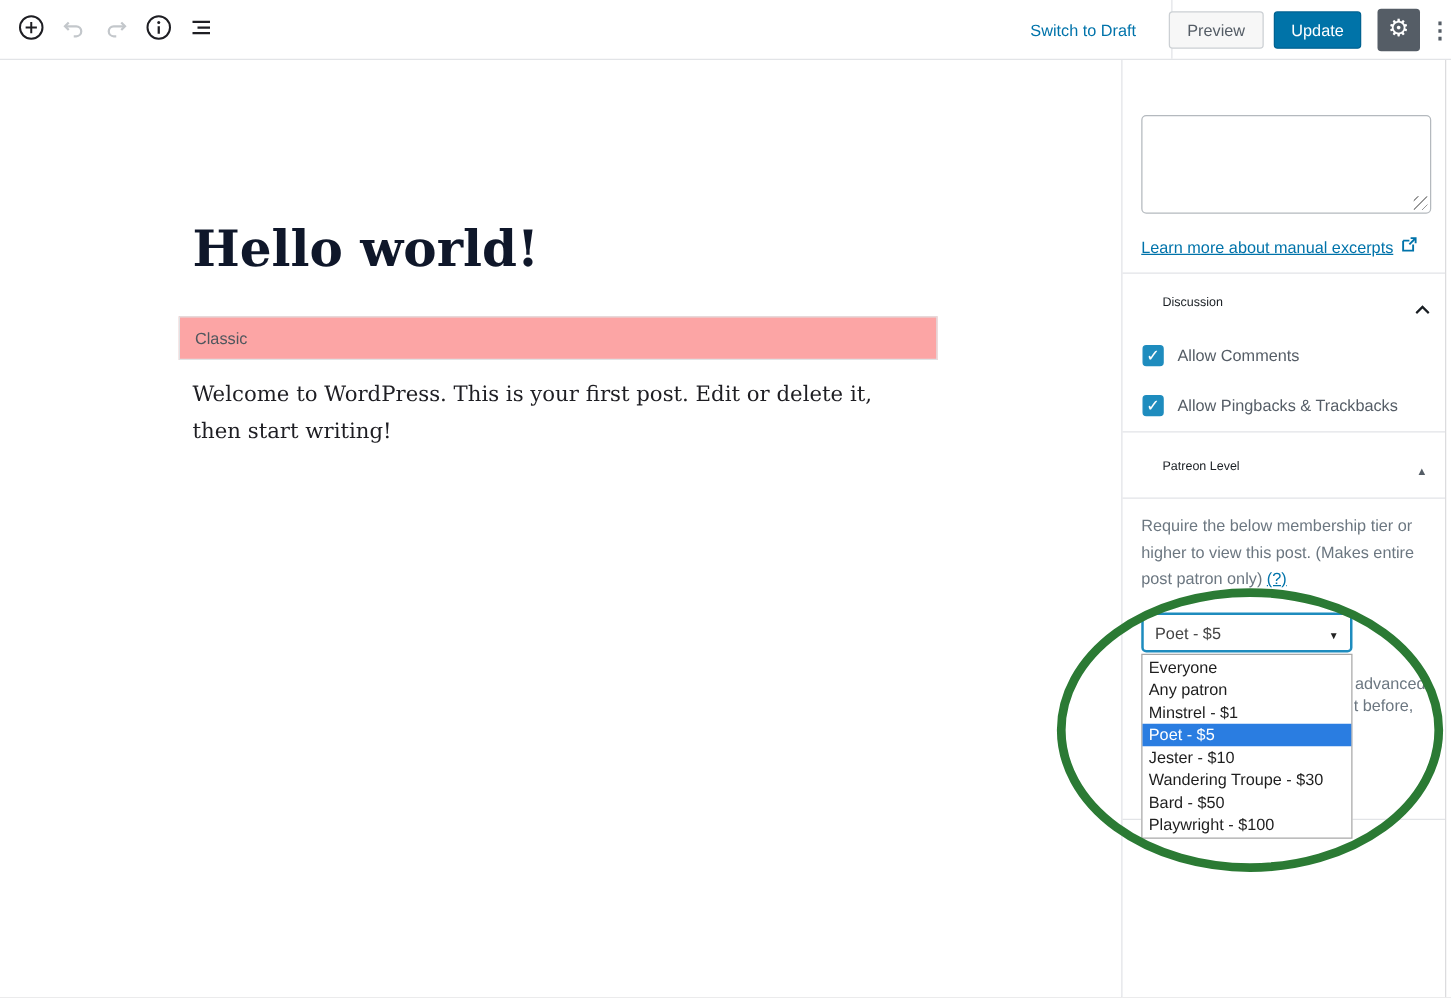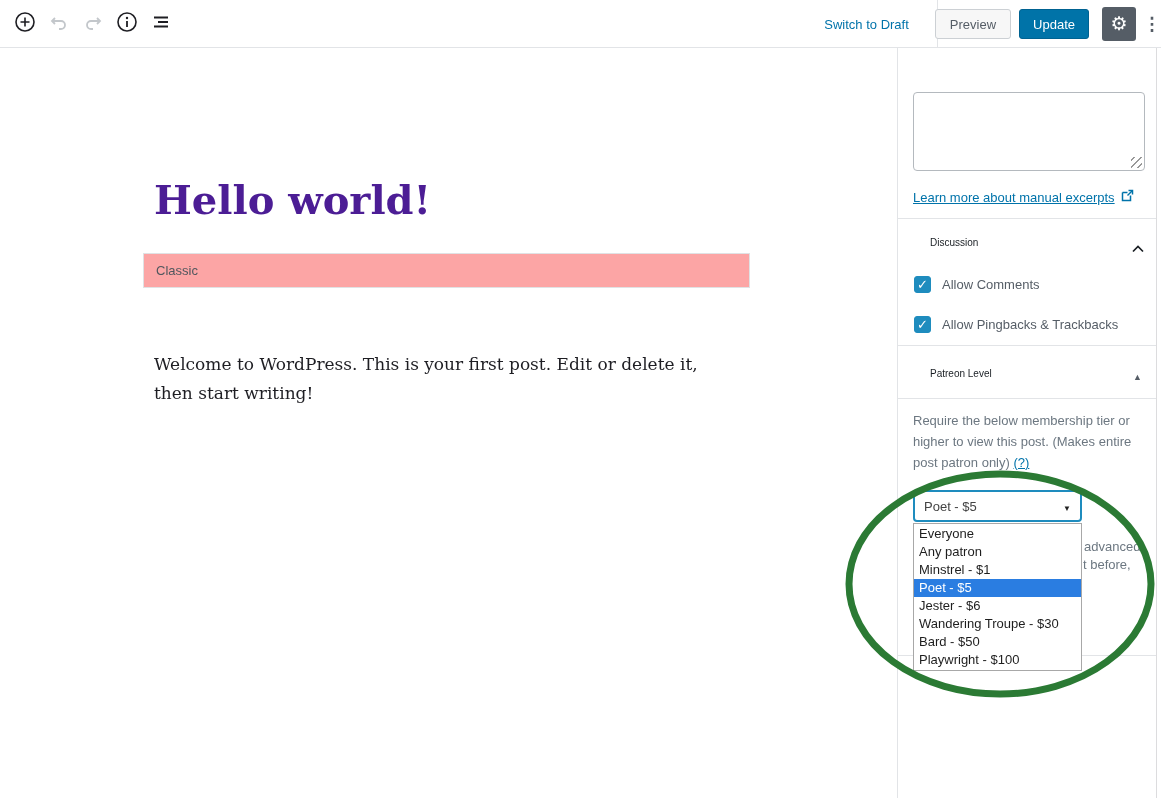--- a/index.html
+++ b/index.html
@@ -25,32 +25,32 @@
   .btn-secondary { background:#f7f7f7; border:1px solid #ccd0d4; color:#555d66; padding:0 14px; margin-right:8px; }
   .btn-primary { background:#0073a8; border:1px solid #006291; color:#fff; padding:0 13px; margin-right:13px; }
   .gear-btn { width:34px; height:34px; background:#555d66; border:none; border-radius:3px; color:#fff; font-size:19px; line-height:34px; text-align:center; cursor:pointer; margin-right:7px; }
   .more-btn { width:18px; height:34px; background:none; border:none; color:#555d66; font-size:18px; font-weight:bold; cursor:pointer; }
 
   
   .canvas { position:absolute; left:0; top:48px; width:897px; height:750px; background:#fff; }
   .post-title {
     position:absolute; left:154px; top:128px; width:600px;
     font-family:"DejaVu Serif","Liberation Serif",serif;
-    font-size:40px; font-weight:700; color:#4c1d95;
+    font-size:40px; font-weight:700; color:#0f172a;
   }
   .classic-bar {
     position:absolute; left:143px; top:205px; width:607px; height:35px;
     background:#fca5a5; border:1px solid #e0e2e4;
     display:flex; align-items:center; cursor:pointer;
   }
   .classic-bar span { font-size:13px; color:#50575e; margin-left:12px; }
   .post-body {
     position:absolute; left:154px; top:254px; width:556px;
     font-family:"DejaVu Serif","Liberation Serif",serif;
-    font-size:17px; line-height:29px; color:#1e1e23;margin-top:48px;
+    font-size:17px; line-height:29px; color:#1e1e23;
   }
 
   
   .sidebar {
     position:absolute; left:897px; top:48px; width:264px; height:750px;
     background:#fff; border-left:1px solid #e2e4e7;
   }
   .scroll-line { position:absolute; left:258px; top:0; width:1px; height:750px; background:#dcdcde; }
   .tabbar {
     position:absolute; left:0; top:0; width:258px; height:49px;
@@ -241,21 +241,21 @@
     <div class="tier-select">
       <span class="val">Poet - $5</span>
       <span class="select-arrow">▼</span>
     </div>
 
     <div class="tier-dropdown">
         <div class="opt">Everyone</div>
         <div class="opt">Any patron</div>
         <div class="opt">Minstrel - $1</div>
         <div class="opt sel">Poet - $5</div>
-        <div class="opt">Jester - $6</div>
+        <div class="opt">Jester - $10</div>
         <div class="opt">Wandering Troupe - $30</div>
         <div class="opt">Bard - $50</div>
         <div class="opt">Playwright - $100</div>
       </div>
 
     <span class="occluded frag1">advanced</span>
     <span class="occluded frag2">t before,</span>
 
     <div class="divider d4"></div>
 

